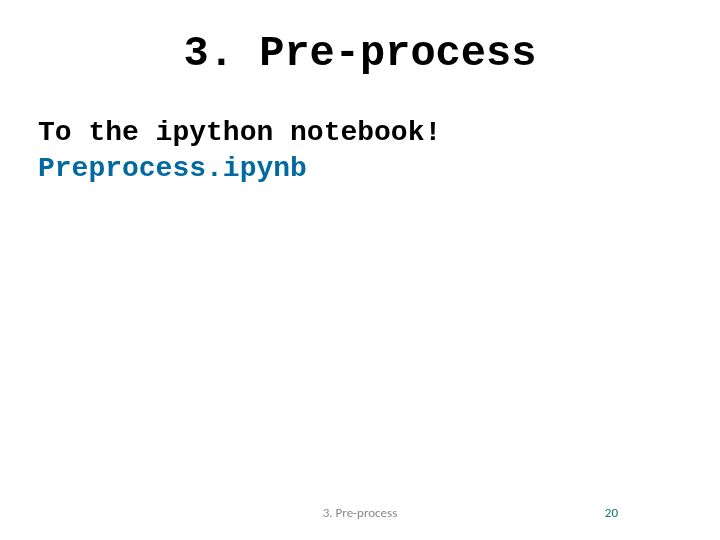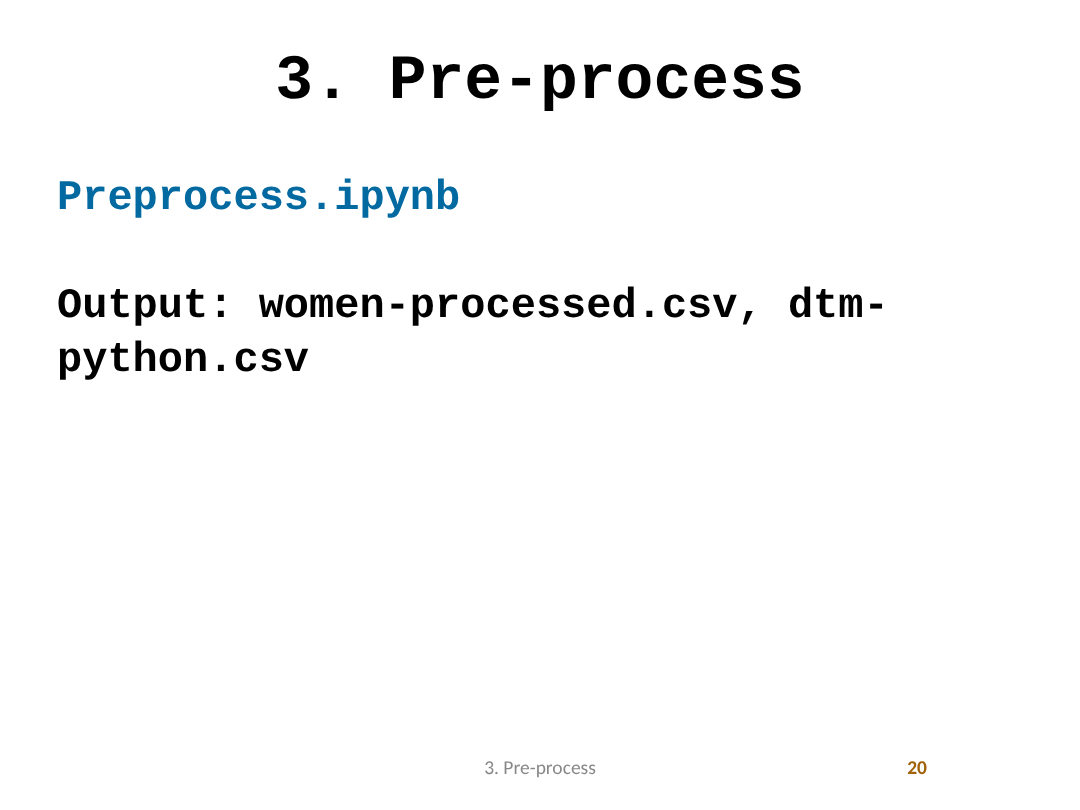--- a/index.html
+++ b/index.html
@@ -55,31 +55,31 @@
     font-size: 13px;
     color: #888;
     font-weight: normal;
   }
   .footer-right {
     position: absolute;
     bottom: 20px;
     right: 26px;
     font-family: Calibri, Arial, sans-serif;
     font-size: 13px;
-    color: #a16207;
-    font-weight: bold;
+    color: #0f766e;
+    font-weight: normal;
   }
 </style>
 </head>
 <body>
 
 <div class="slide">
   <div class="title">3. Pre-process</div>
 
   <div class="body">
+    <div class="line1">To the ipython notebook!</div>
     <div class="line2">Preprocess.ipynb</div>
     <div class="gap"></div>
-    <div class="line3">Output: women-processed.csv, dtm-python.csv</div>
   </div>
 
   <div class="footer-center">3. Pre-process</div>
   <div class="footer-right">20</div>
 </div>
 
 </body></html>

